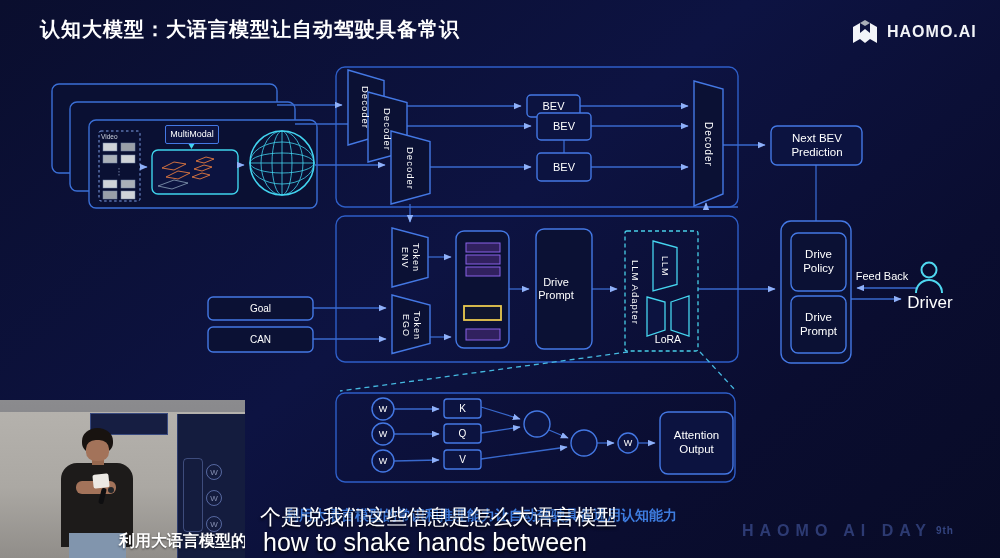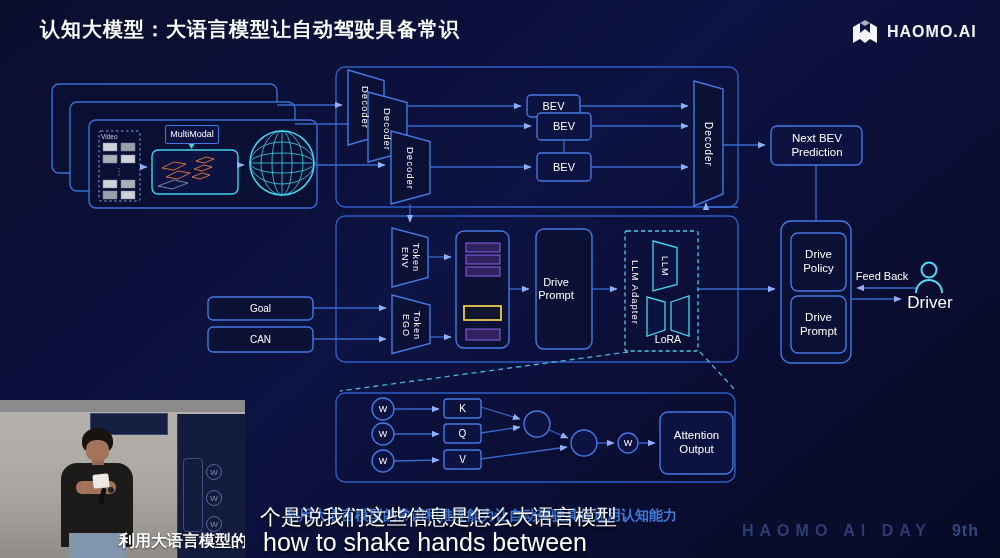--- a/index.html
+++ b/index.html
@@ -10,21 +10,21 @@
   .lbl{position:absolute;display:flex;align-items:center;justify-content:center;
        text-align:center;color:#fff;line-height:1.18;z-index:2;}
   .vt{writing-mode:vertical-rl;text-orientation:mixed;letter-spacing:1px;white-space:nowrap;}
   .vt2{writing-mode:vertical-lr;text-orientation:mixed;letter-spacing:1px;}
   .title{left:40px;top:16px;width:520px;height:28px;justify-content:flex-start;
          font-size:20px;font-weight:bold;letter-spacing:1px;}
   .logo{position:absolute;left:850px;top:19px;display:flex;align-items:center;z-index:2;}
   .logo-text{color:#f2f4f8;font-size:16px;font-weight:bold;letter-spacing:1px;margin-left:7px;}
   .watermark{left:742px;top:520px;width:250px;height:22px;justify-content:flex-start;
              font-size:16px;font-weight:700;letter-spacing:6px;color:rgba(95,125,215,.42);z-index:1;}
-  .watermark .ed{font-size:16px;letter-spacing:1px;margin-left:20px;color:rgba(95,125,215,.5);}
+  .watermark .ed{font-size:10px;letter-spacing:1px;margin-left:4px;color:rgba(95,125,215,.5);}
   .sub-blue{left:285px;top:505px;height:20px;justify-content:flex-start;white-space:nowrap;
             font-size:14px;font-weight:700;color:#3e7de0;z-index:3;}
   .sub1{left:260px;top:502px;height:30px;justify-content:flex-start;white-space:nowrap;
         font-size:21px;font-weight:400;z-index:4;text-shadow:0 2px 3px rgba(0,0,0,.85);}
   .sub2{left:263px;top:528px;height:30px;justify-content:flex-start;white-space:nowrap;
         font-size:25px;font-weight:400;z-index:4;text-shadow:0 2px 3px rgba(0,0,0,.85);}
   
   .video{position:absolute;left:0;top:400px;width:245px;height:158px;overflow:hidden;z-index:6;
          background:linear-gradient(180deg,#b6b3ae 0%,#aba8a3 55%,#908d89 100%);}
   .vid-topstrip{position:absolute;left:0;top:0;width:100%;height:12px;background:rgba(40,45,70,.30);}

